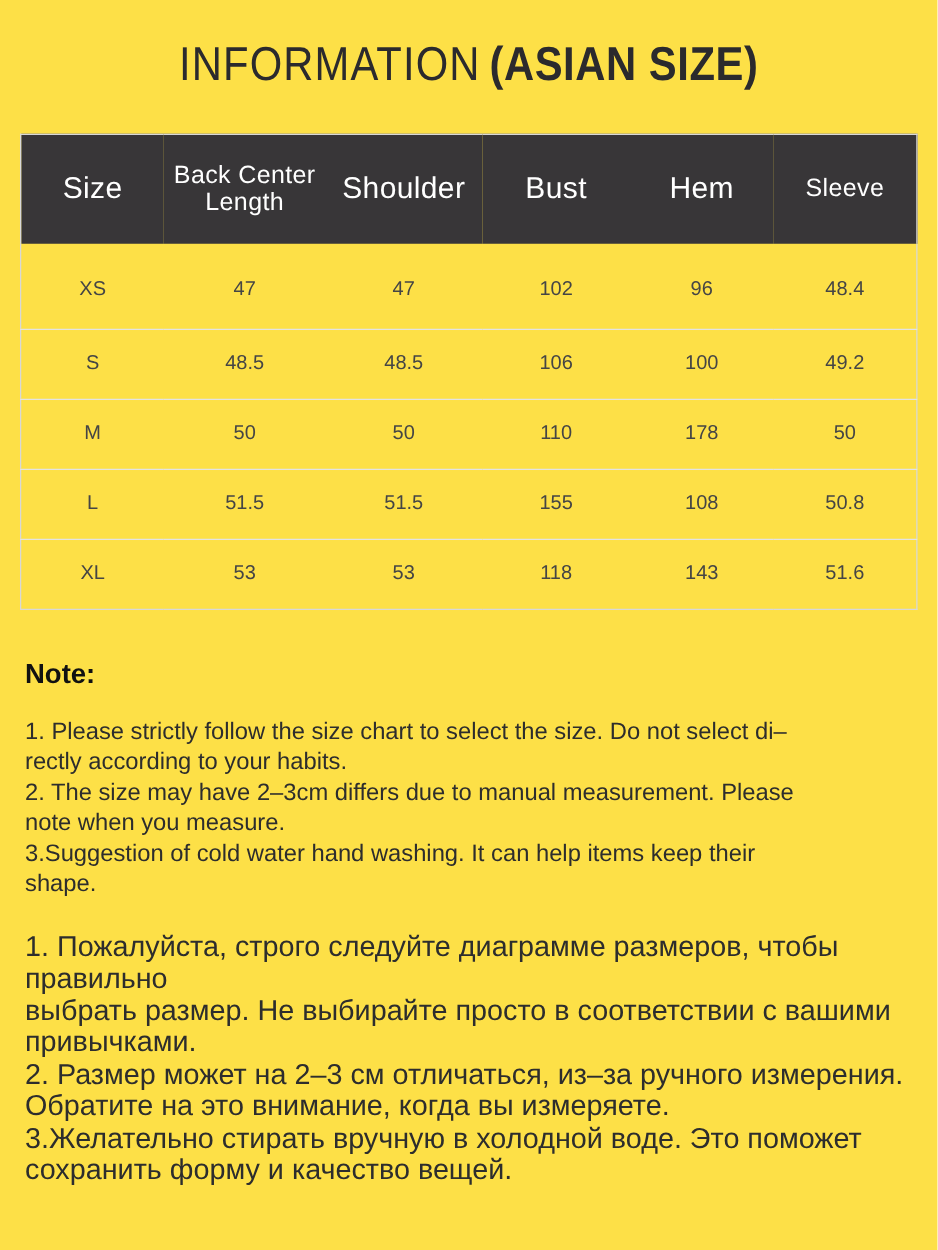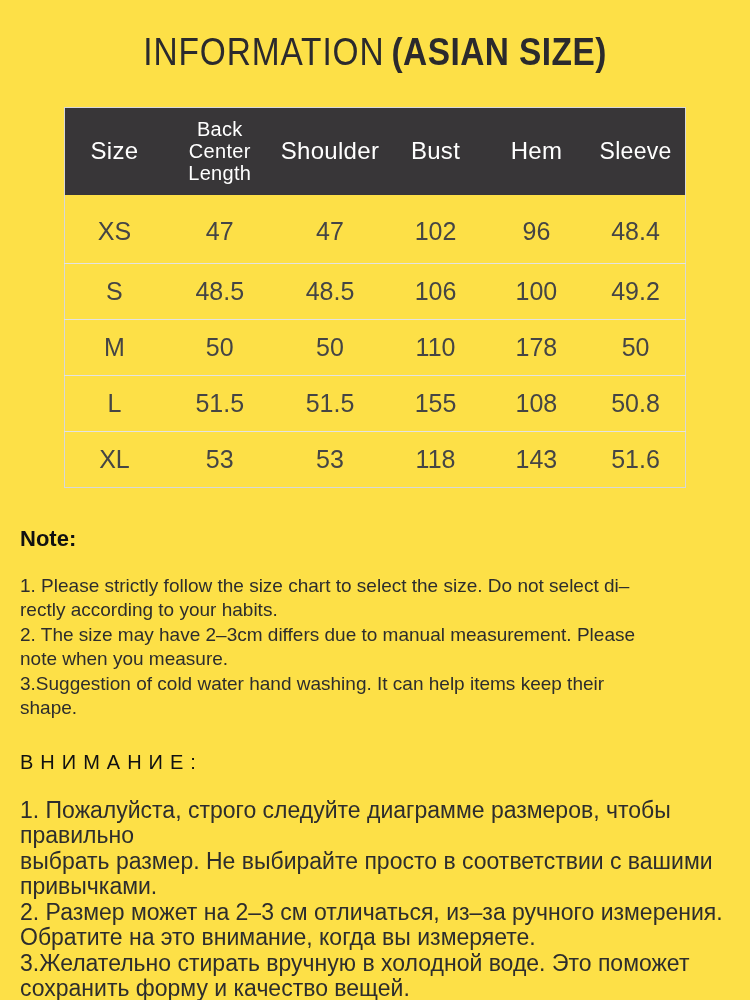--- a/index.html
+++ b/index.html
@@ -30,21 +30,21 @@
     font-weight: 400;
     letter-spacing: 1px;
     margin-right: 8px;
   }
   .title-bold {
     font-weight: 700;
     letter-spacing: 0.5px;
   }
   
   .size-table {
-    width: 622px;
+    width: 718px;
     margin: 33px auto 4px auto;
     border-collapse: collapse;
     table-layout: fixed;
     border: 1px solid var(--border-color, #d8d8d8);
   }
   .size-table thead th {
     background: var(--header-bg, #383638);
     color: var(--header-text, #ffffff);
     font-weight: 400;
     font-size: 24px;
@@ -54,26 +54,26 @@
     white-space: pre-line;
     line-height: 1.15;
     padding: 0;
     letter-spacing: 0.3px;
   }
   .size-table thead th:nth-child(2) {
     font-size: 20px;
     line-height: 1.1;
   }
   .size-table thead th:nth-child(6) {
-    font-size: 23px;
+    font-size: 20px;
   }
   .size-table tbody td {
     text-align: center;
     vertical-align: middle;
-    font-size: 25px;
+    font-size: 16px;
     color: var(--body-text, #454545);
     height: 55px;
     padding: 0;
     border-top: 1px solid var(--row-divider, #e3e3e3);
   }
   .size-table tbody tr:first-child td {
     border-top: none;
     height: 62px;
     padding-top: 6px;
   }
@@ -181,21 +181,20 @@
   </table>
 
   <div class="notes">
     <div class="note-heading">Note:</div>
     <div class="note-body">1. Please strictly follow the size chart  to select the size. Do not select di–
 rectly according to your habits.
 2. The size may have 2–3cm differs due to manual measurement. Please
 note when you measure.
 3.Suggestion of cold water hand washing. It can help items keep their
 shape.</div>
-    <div class="attention-heading">ВНИМАНИЕ:</div>
     <div class="attention-body">1. Пожалуйста, строго следуйте диаграмме размеров, чтобы правильно
 выбрать размер. Не выбирайте просто в соответствии с вашими
 привычками.
 2. Размер может на 2–3 см отличаться, из–за ручного измерения.
 Обратите на это внимание, когда вы измеряете.
 3.Желательно стирать вручную в холодной воде. Это поможет
 сохранить форму и качество вещей.</div>
   </div>
 
 </div>

